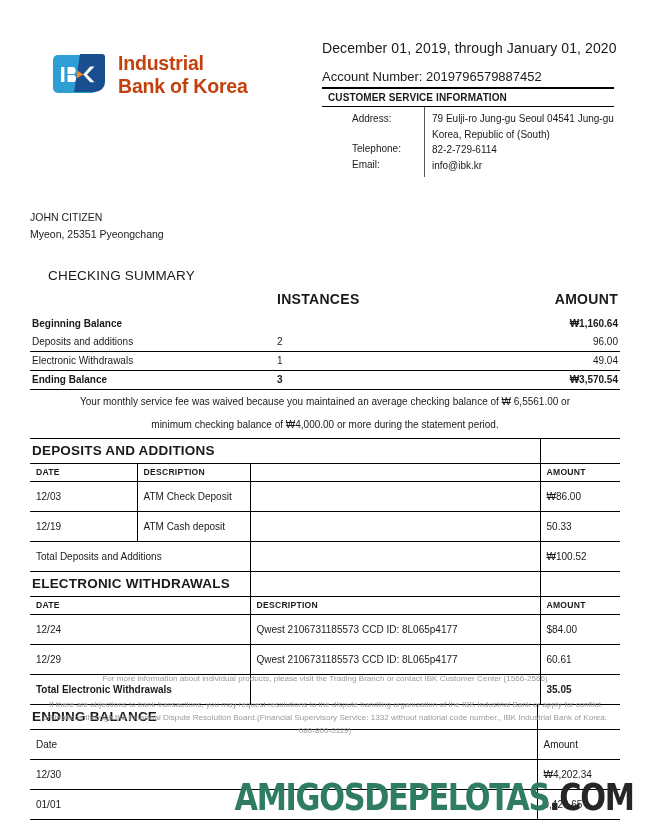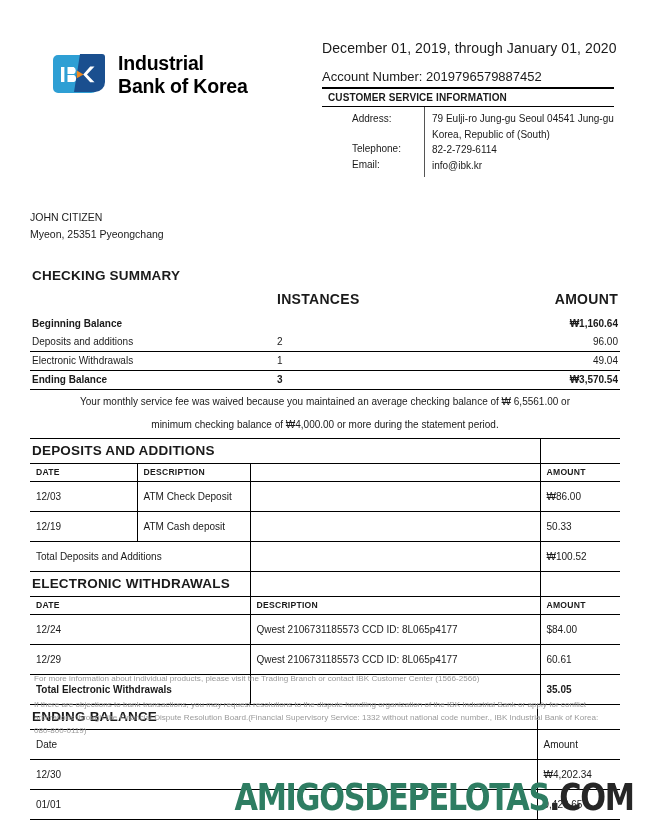--- a/index.html
+++ b/index.html
@@ -21,21 +21,21 @@
     display: flex;
     align-items: flex-start;
     padding: 38px 30px 0 30px;
   }
   .brand { width: 292px; padding-top: 14px; padding-left: 20px; display: flex; align-items: center; gap: 12px; }
 
   .logo-mark { width: 56px; height: 46px; position: relative; flex: 0 0 56px; }
   .brand-text {
     font-size: 19.5px;
     font-weight: bold;
-    color: #000000;
+    color: #c2410c;
     line-height: 1.18;
     letter-spacing: -0.2px;
   }
 
   .header-right { flex: 1; padding-top: 2px; }
   .stmt-period {
     font-size: 14px;
     color: #1a1a1a;
     letter-spacing: 0.1px;
     margin-bottom: 13px;
@@ -61,23 +61,24 @@
     padding: 0 30px;
     margin-top: 32px;
     font-size: 10.5px;
     line-height: 1.62;
   }
 
   
   .sec { padding: 0 30px; }
   .sec-title {
     font-size: 13.5px;
-    font-weight: bold;
+    font-weight: normal;
     letter-spacing: 0.2px;
     padding: 3px 0 4px 2px;
+    margin-left: 16px;
   }
 
   
   .summary { margin-top: 22px; }
   .sum-table { width: 100%; border-collapse: collapse; font-size: 10px; }
   .sum-table td { padding: 3.5px 0; vertical-align: bottom; }
   .sum-head td { font-size: 14px; font-weight: bold; letter-spacing: 0.3px; padding-bottom: 8px; }
   .c-label { width: 247px; padding-left: 2px !important; }
   .c-inst { width: 262px; }
   .c-amt { text-align: right; padding-right: 2px !important; }
@@ -111,21 +112,21 @@
   
   .footer {
     position: absolute;
     left: 0; right: 0;
     top: 672px;
     padding: 0 34px;
     font-size: 8.1px;
     color: #9a9a9a;
     line-height: 1.62;
   }
-  .footer p { margin: 0 0 13px 0; }
+  .footer p { margin: 0 0 13px 0; text-align: center; }
 
   
   .watermark {
     position: absolute;
     right: 16px;
     top: 779px;
     font-family: "DejaVu Sans", sans-serif;
     font-weight: bold;
     font-size: 37px;
     letter-spacing: -1.6px;

